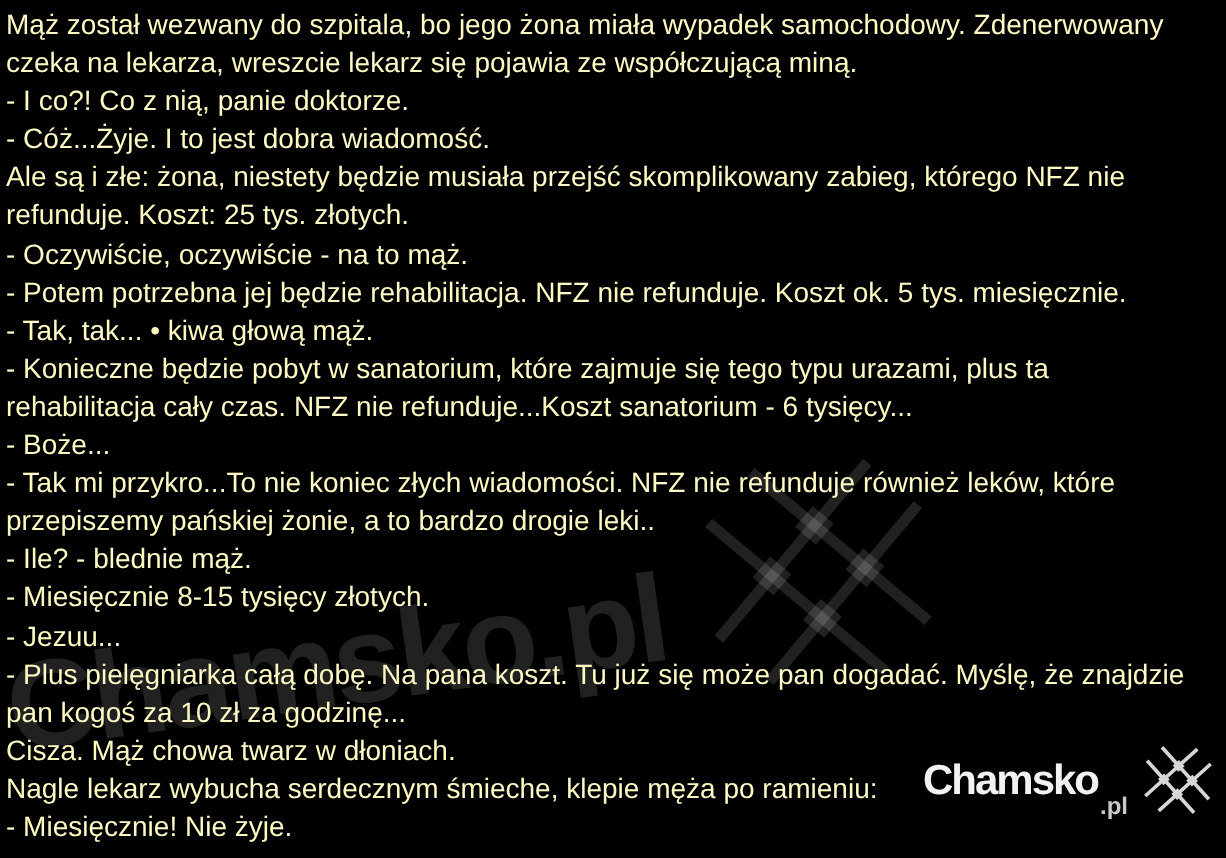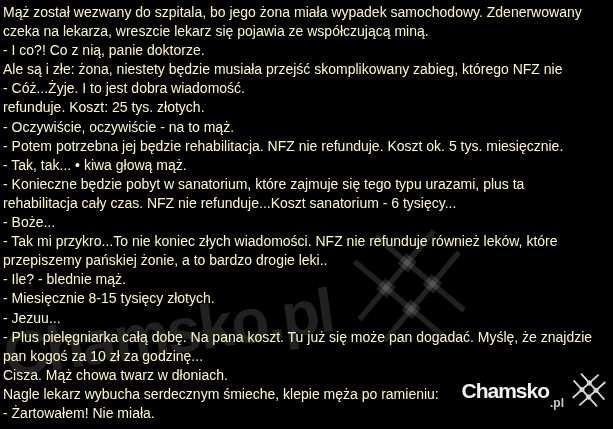--- a/index.html
+++ b/index.html
@@ -89,39 +89,39 @@
         <rect x="15.5" y="27.5" width="5" height="5" fill="rgba(255,255,255,0.13)" stroke="none"></rect>
         <rect x="27.5" y="27.5" width="5" height="5" fill="rgba(255,255,255,0.13)" stroke="none"></rect>
       </g>
     </svg>
   </div>
 
   <div class="joke">
     <div class="line">Mąż został wezwany do szpitala, bo jego żona miała wypadek samochodowy. Zdenerwowany</div>
     <div class="line">czeka na lekarza, wreszcie lekarz się pojawia ze współczującą miną.</div>
     <div class="line">- I co?! Co z nią, panie doktorze.</div>
+    <div class="line">- Cóż...Żyje. I to jest dobra wiadomość.</div>
     <div class="line">Ale są i złe: żona, niestety będzie musiała przejść skomplikowany zabieg, którego NFZ nie</div>
-    <div class="line">- Cóż...Żyje. I to jest dobra wiadomość.</div>
     <div class="line">refunduje. Koszt: 25 tys. złotych.</div>
     <div class="line">- Oczywiście, oczywiście - na to mąż.</div>
     <div class="line">- Potem potrzebna jej będzie rehabilitacja. NFZ nie refunduje. Koszt ok. 5 tys. miesięcznie.</div>
     <div class="line">- Tak, tak... • kiwa głową mąż.</div>
     <div class="line">- Konieczne będzie pobyt w sanatorium, które zajmuje się tego typu urazami, plus ta</div>
     <div class="line">rehabilitacja cały czas. NFZ nie refunduje...Koszt sanatorium - 6 tysięcy...</div>
     <div class="line">- Boże...</div>
     <div class="line">- Tak mi przykro...To nie koniec złych wiadomości. NFZ nie refunduje również leków, które</div>
     <div class="line">przepiszemy pańskiej żonie, a to bardzo drogie leki..</div>
     <div class="line">- Ile? - blednie mąż.</div>
     <div class="line">- Miesięcznie 8-15 tysięcy złotych.</div>
     <div class="line">- Jezuu...</div>
     <div class="line">- Plus pielęgniarka całą dobę. Na pana koszt. Tu już się może pan dogadać. Myślę, że znajdzie</div>
     <div class="line">pan kogoś za 10 zł za godzinę...</div>
     <div class="line">Cisza. Mąż chowa twarz w dłoniach.</div>
     <div class="line">Nagle lekarz wybucha serdecznym śmieche, klepie męża po ramieniu:</div>
-    <div class="line">- Żartowałem! Nie miała.</div>
+    <div class="line">- Miesięcznie! Nie żyje.</div>
   </div>
 
   <div class="logo">
     <span class="logo-name">Chamsko</span>
     <span class="logo-tld">.pl</span>
     <svg class="logo-hash" width="40" height="42" viewBox="0 0 48 48">
       <g transform="rotate(48 24 24)" stroke="#d6d6d6" stroke-width="2.2" fill="none">
         <line x1="3" y1="18" x2="45" y2="18"></line>
         <line x1="3" y1="30" x2="45" y2="30"></line>
         <line x1="18" y1="3" x2="18" y2="45"></line>

